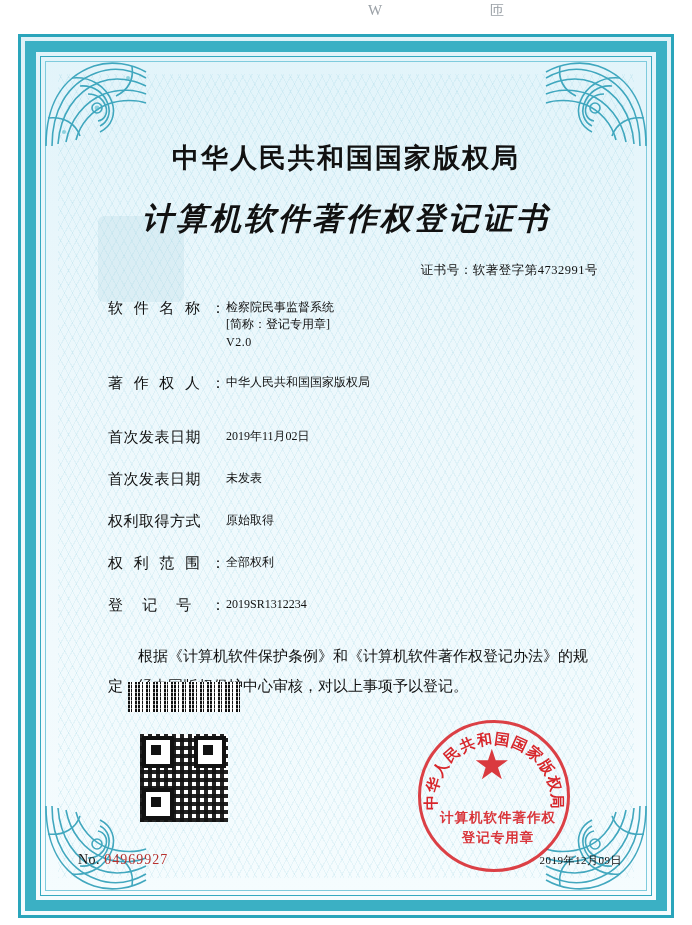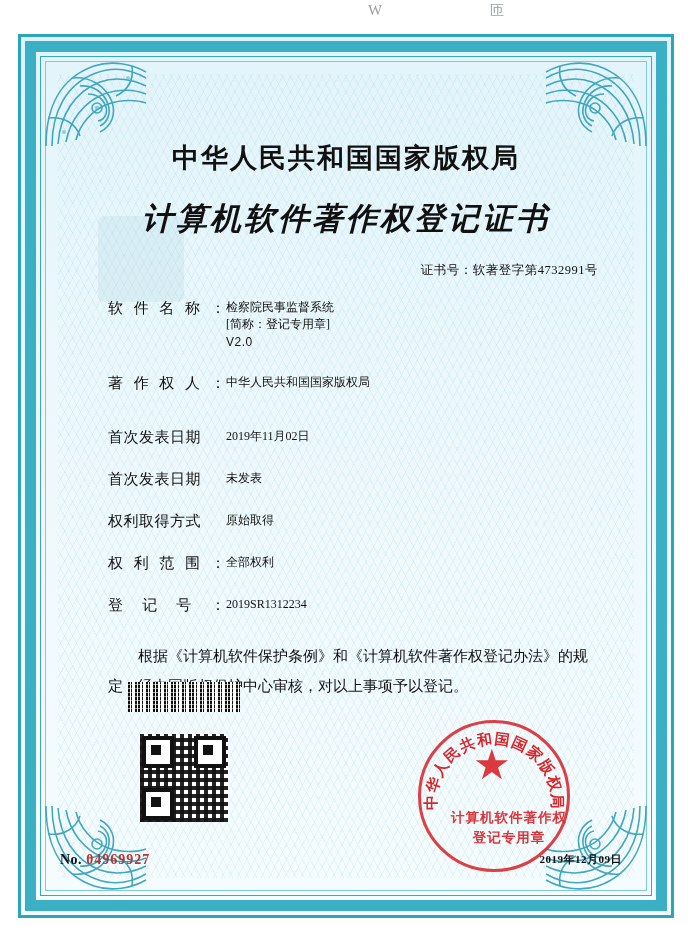--- a/index.html
+++ b/index.html
@@ -171,21 +171,21 @@
     display: flex;
     justify-content: space-between;
   }
   .field-label.spread span { display: inline-block; }
   .field-value {
     font-size: 12px;
     color: #111;
     line-height: 1.45;
   }
   .field-value .line { display: block; }
-  .field-value .mono { font-family: Liberation Sans, sans-serif; letter-spacing: 0.5px; }
+  .field-value .mono { font-family: Liberation Serif, serif; letter-spacing: 0.5px; }
 
   .gap-sm { height: 14px; }
   .gap-md { height: 26px; }
 
   .statement {
     margin-top: 26px;
     padding-left: 56px;
     padding-right: 52px;
     font-size: 15px;
     line-height: 2.0;
@@ -294,42 +294,41 @@
   }
   .seal-arc text {
     fill: #d8262b;
     font-family: "Liberation Serif", serif;
     font-size: 15px;
     font-weight: 700;
     letter-spacing: 1.5px;
   }
   .seal-lines {
     position: absolute;
-    left: 15px;
+    left: 4px;
     top: 88px;
     width: 152px;
     text-align: center;
     color: #d8262b;
     font-size: 13.5px;
     font-weight: 700;
     line-height: 1.45;
     letter-spacing: 1px;
     opacity: 0.92;
   }
 
   
   .footer {
     position: absolute;
-    left: 42px;
+    left: 60px;
     right: 52px;
     top: 818px;
     display: flex;
     justify-content: space-between;
-    align-items: flex-start;
-    font-weight: bold;
+    align-items: center;
   }
   .footer-no {
     font-size: 14px;
     color: #111;
     letter-spacing: 0.5px;
   }
   .footer-no .num {
     color: #b8322f;
     letter-spacing: 1px;
   }

